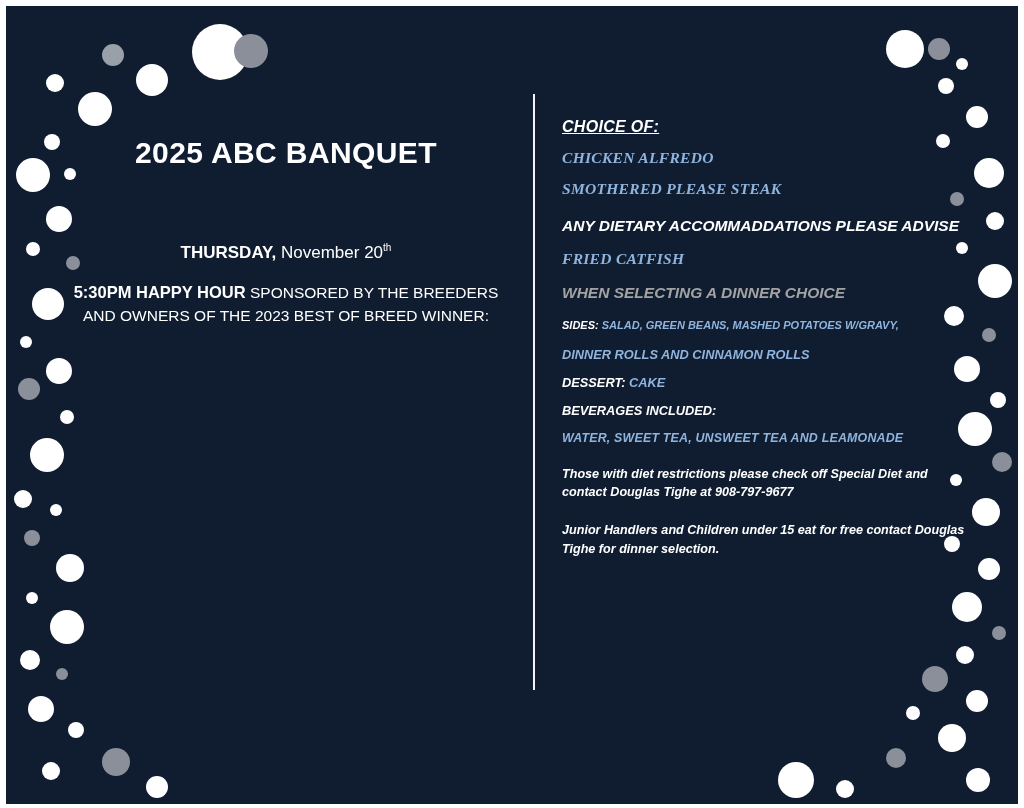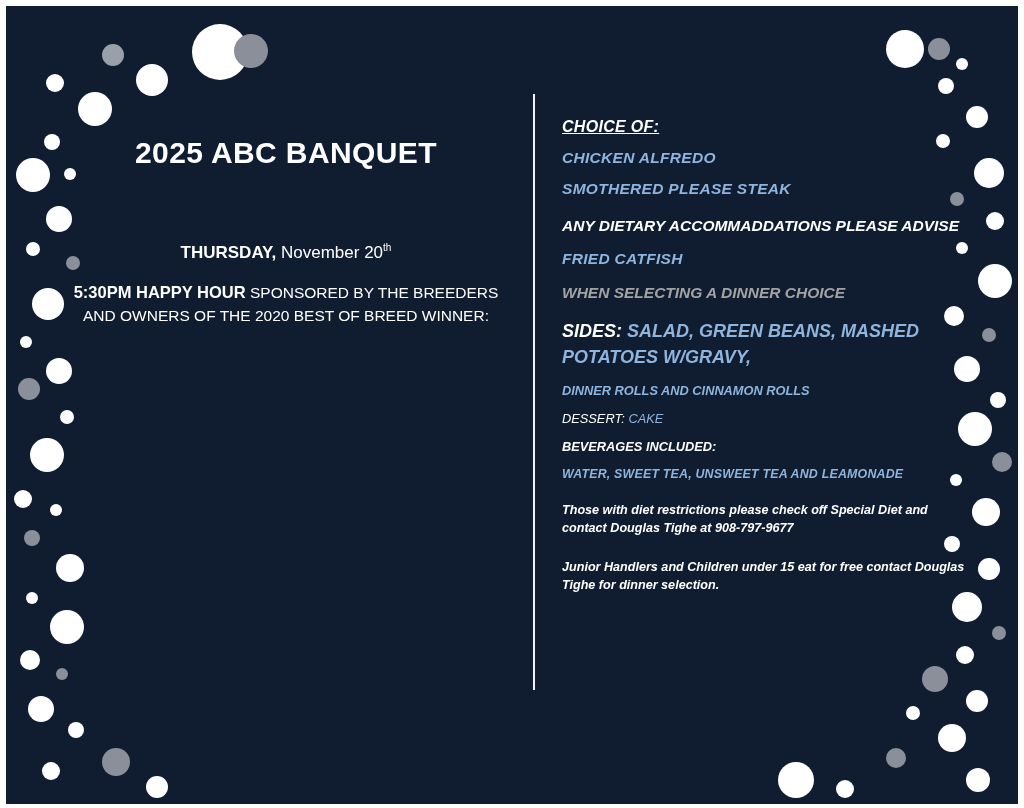--- a/index.html
+++ b/index.html
@@ -120,53 +120,54 @@
     font-weight: bold;
     text-decoration: underline;
     color: #ffffff;
     letter-spacing: 0.3px;
   }
   .entree {
     font-size: 15.5px;
     font-weight: bold;
     color: #8fb4dd;
     letter-spacing: 0.3px;
+    font-family: Liberation Serif, serif;
   }
   .dietary {
     font-size: 15.5px;
     font-weight: bold;
     color: #ffffff;
     line-height: 1.35;
     margin-top: 18px;
   }
   .when-select {
     font-size: 15.5px;
     font-weight: bold;
     color: #a3a3a3;
     margin-top: 16px;
     margin-bottom: 16px;
   }
   .sides-line {
-    font-size: 18px;
+    font-size: 11px;
     font-weight: bold;
     line-height: 1.45;
     color: #8fb4dd;
   }
   .sides-line .lab {
     color: #ffffff;
   }
   .rolls {
     font-size: 12.8px;
     font-weight: bold;
     color: #8fb4dd;
     margin-top: 12px;
   }
   .dessert {
     font-size: 12.8px;
-    font-weight: normal;
+    font-weight: bold;
     color: #8fb4dd;
     margin-top: 13px;
   }
   .dessert .lab {
     color: #ffffff;
   }
   .beverages {
     font-size: 12.8px;
     font-weight: bold;
     color: #ffffff;
@@ -274,21 +275,21 @@
       <div class="divider"></div>
 
       <div class="left-col">
         <h1 class="title">2025 ABC BANQUET</h1>
 
         <p class="date-line">
           <b>THURSDAY,</b><span> November 20</span><sup>th</sup>
         </p>
 
         <p class="happy-hour">
-          <span class="strong">5:30PM HAPPY HOUR</span><span> SPONSORED BY THE BREEDERS AND OWNERS OF THE 2020 BEST OF BREED WINNER:</span>
+          <span class="strong">5:30PM HAPPY HOUR</span><span> SPONSORED BY THE BREEDERS AND OWNERS OF THE 2023 BEST OF BREED WINNER:</span>
         </p>
 
       </div>
 
       <div class="right-col">
         <p class="r-line choice-of">CHOICE OF:</p>
 
         <p class="r-line entree">CHICKEN ALFREDO</p>
         <p class="r-line entree">SMOTHERED PLEASE STEAK</p>
         <p class="r-line dietary">ANY DIETARY ACCOMMADDATIONS PLEASE ADVISE</p>

